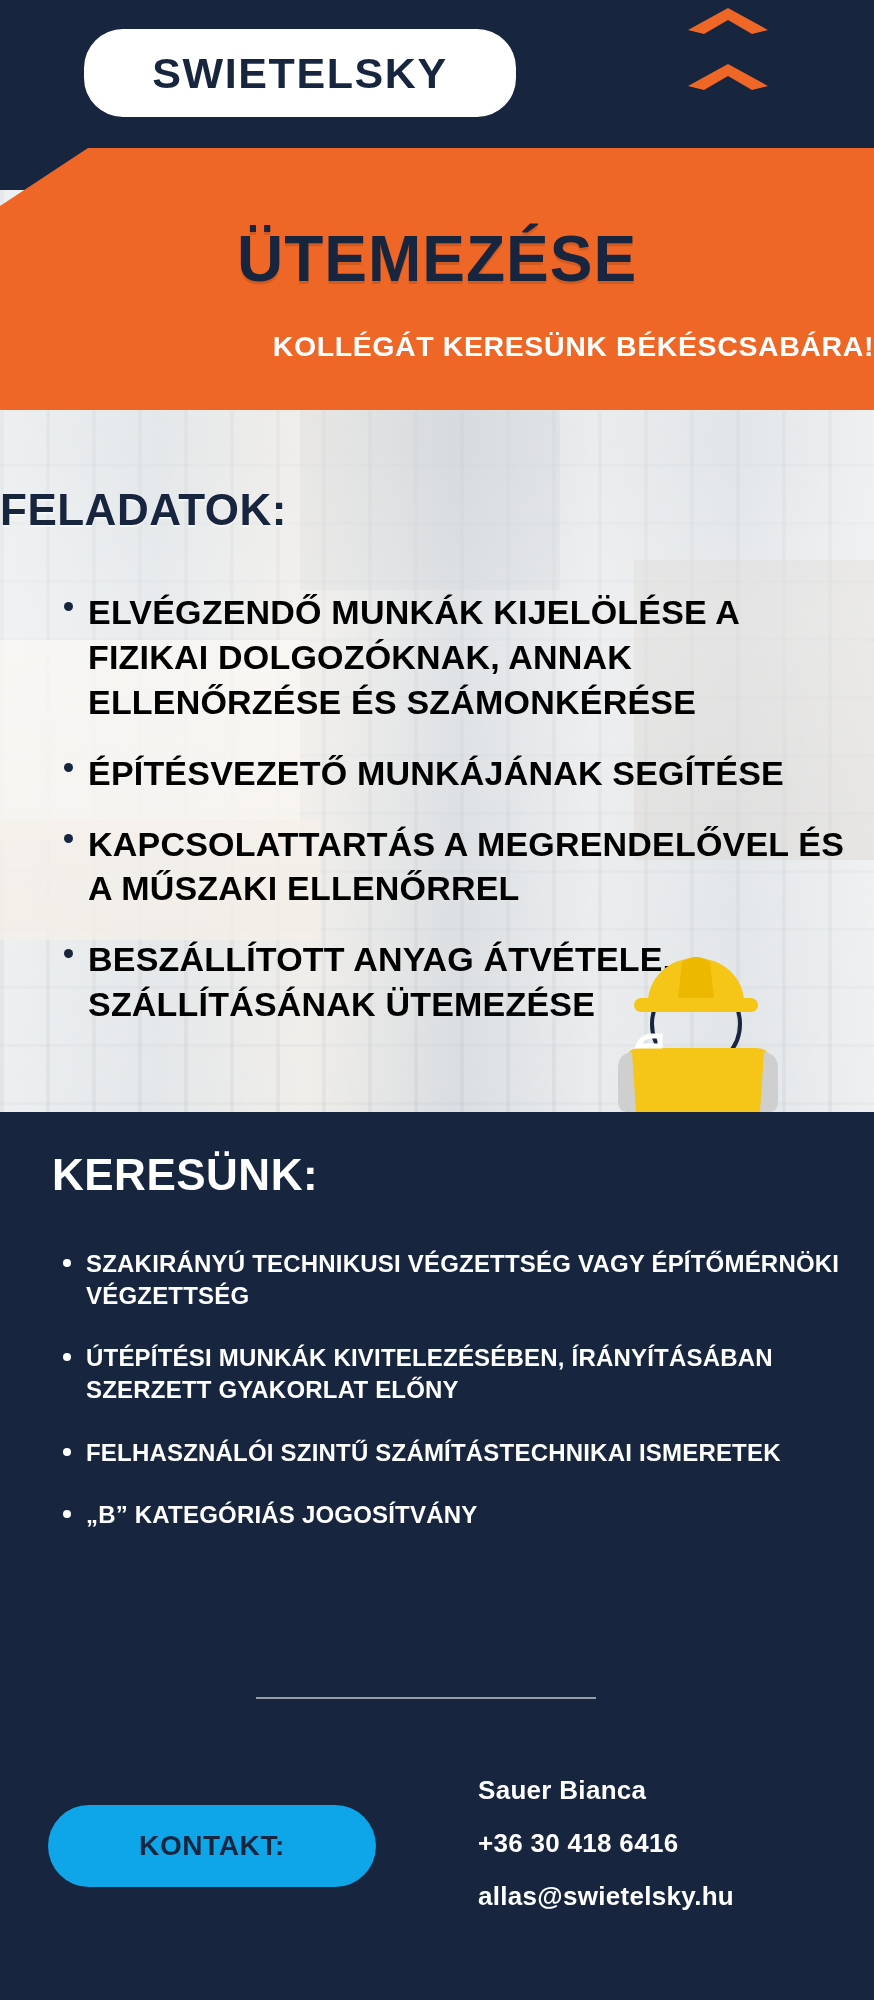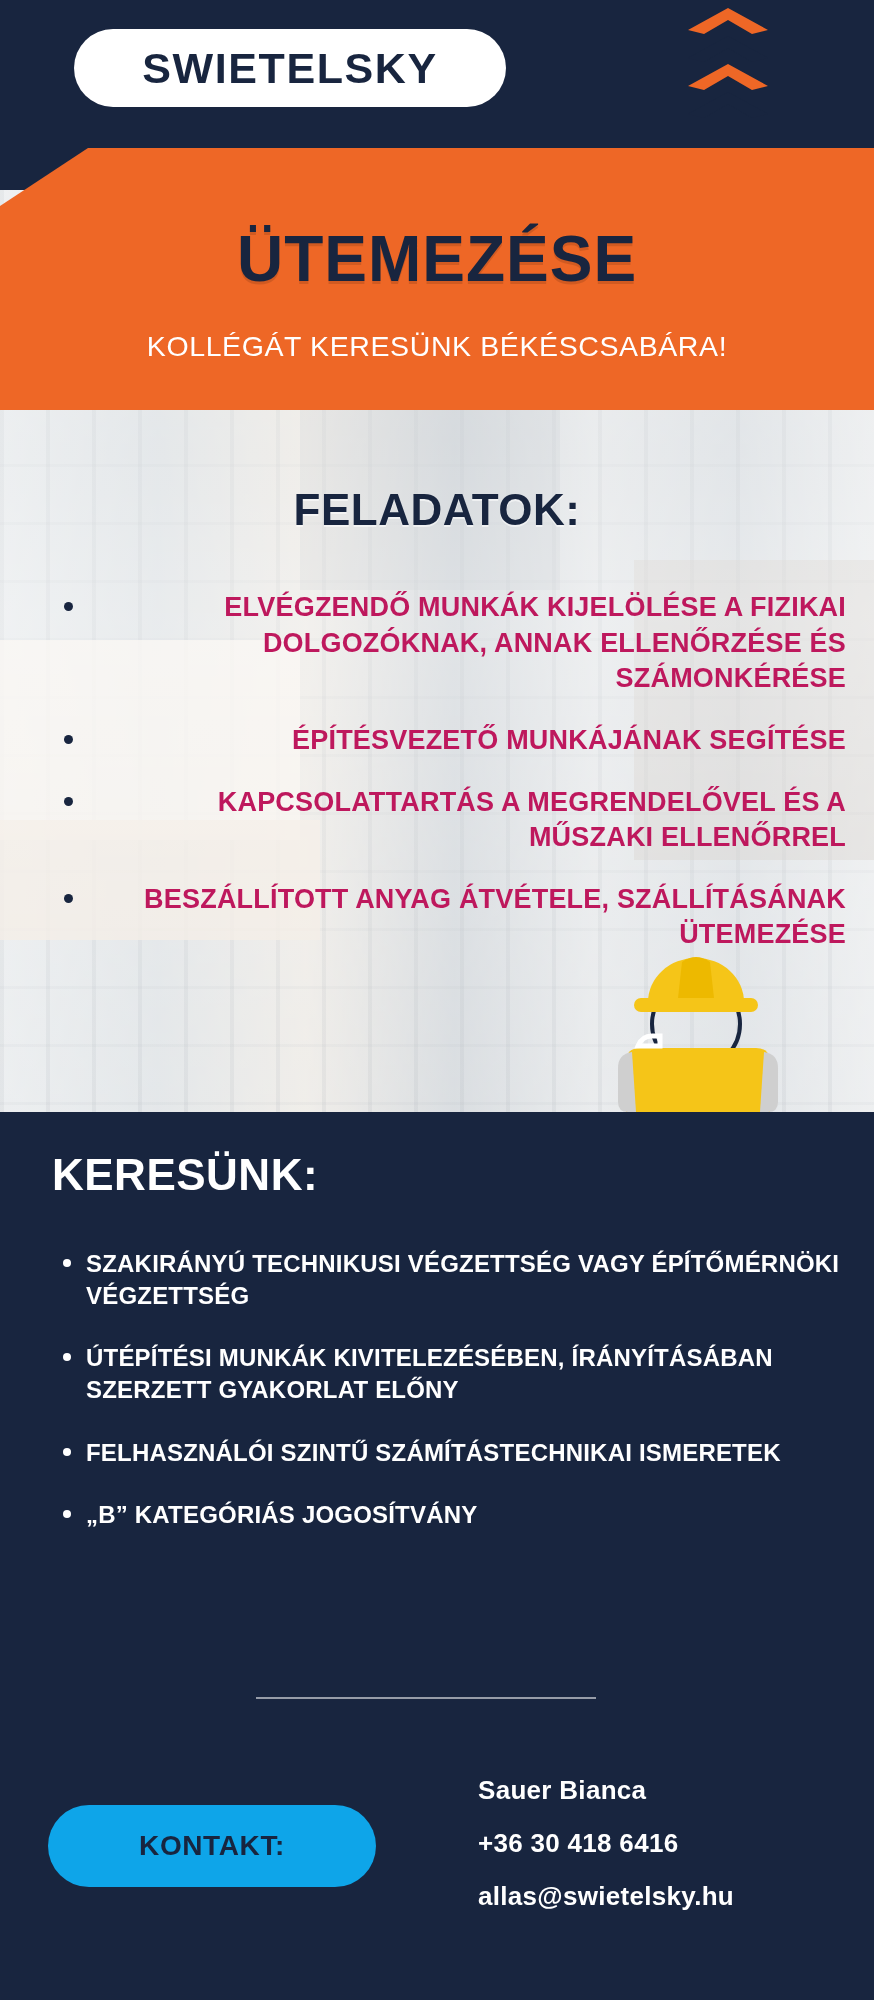--- a/index.html
+++ b/index.html
@@ -51,22 +51,22 @@
   
   .header-navy {
     position: absolute;
     left: 0; top: 0;
     width: 874px; height: 190px;
     background: #18253f;
     clip-path: polygon(0 0, 874px 0, 874px 152px, 712px 152px, 660px 190px, 0 190px);
   }
   .logo-pill {
     position: absolute;
-    left: 74px; top: 29px;
-    width: 432px; height: 78px;
+    left: 84px; top: 29px;
+    width: 432px; height: 88px;
     background: #ffffff;
     border-radius: 39px;
     display: flex; align-items: center; justify-content: center;
   }
   .logo-text {
     font-size: 43px;
     font-weight: 800;
     letter-spacing: 1.6px;
     color: #18253f;
     font-family: "Liberation Sans", sans-serif;
@@ -95,55 +95,53 @@
     font-size: 64px;
     font-weight: 800;
     letter-spacing: 1px;
     color: #18253f;
     text-shadow: 0 3px 0 rgba(0,0,0,0.12);
   }
   .job-sub {
     position: absolute;
     left: 0; top: 330px;
     width: 874px;
-    text-align: center;
+    text-align: right;
     font-size: 28.5px;
-    font-weight: 400;
+    font-weight: 700;
     letter-spacing: .6px;
     color: #ffffff;
   }
 
   
   .tasks-heading {
     position: absolute;
     left: 0; top: 485px;
     width: 874px;
-    text-align: center;
     font-size: 44px;
     font-weight: 800;
     color: #18253f;
     letter-spacing: .5px;
     text-shadow: 0 2px 0 rgba(255,255,255,.55);
   }
   .tasks-list {
     position: absolute;
     left: 56px; top: 590px;
     width: 790px;
     list-style: none;
   }
   .tasks-list li {
     position: relative;
     padding-left: 32px;
     margin-bottom: 26px;
-    font-size: 27px;
+    font-size: 34px;
     line-height: 1.32;
     font-weight: 800;
-    color: #be185d;
+    color: #000000;
     letter-spacing: .2px;
-    text-align: right;
   }
   .tasks-list li::before {
     content: "";
     position: absolute;
     left: 8px; top: 12px;
     width: 9px; height: 9px;
     border-radius: 50%;
     background: #18253f;
   }
 

